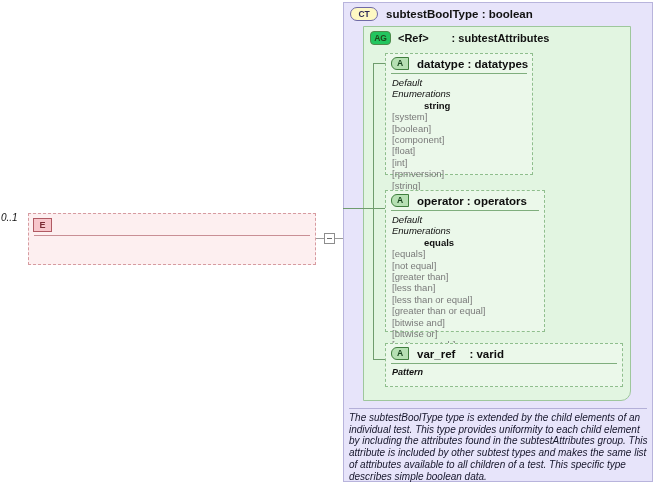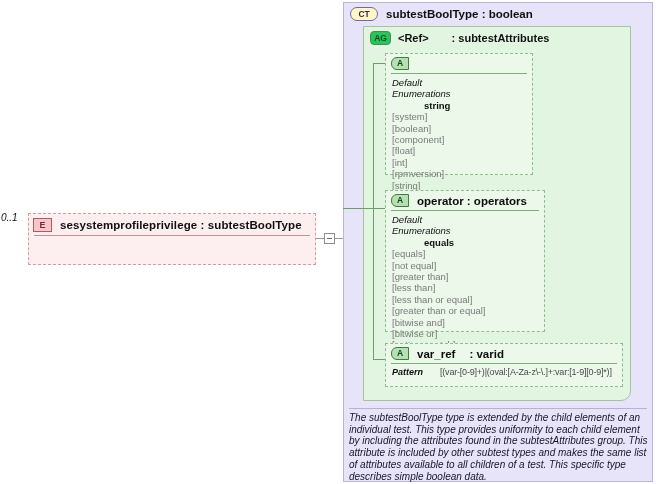--- a/index.html
+++ b/index.html
@@ -279,21 +279,20 @@
   }
 </style>
 </head>
 <body>
 
 <div class="abs" id="card-0-1">0..1</div>
 
 <div class="abs" id="left-node">
   <div class="node-head">
     <span class="badge-e">E</span>
-    <span class="node-title">sesystemprofileprivilege : subtestBoolType</span>
   </div>
   <div class="rule"></div>
 </div>
 
 <div class="abs" id="conn-line"></div>
 <div class="abs" id="conn-box">
   <span class="minus"></span>
 </div>
 
 <div class="abs" id="ct-panel">
@@ -313,20 +312,21 @@
 
 <div class="abs" id="tree-in"></div>
 <div class="abs" id="tree-v"></div>
 <div class="tree-h" id="tree-h1"></div>
 <div class="tree-h" id="tree-h2"></div>
 <div class="tree-h" id="tree-h3"></div>
 
 <div class="attr-card" id="card-datatype">
   <div class="attr-head">
     <span class="badge-a">A</span>
+    <span class="attr-title">datatype : datatypes</span>
   </div>
   <div class="attr-rule"></div>
   <div class="attr-body">
     <div class="attr-labels">
       <div>Default</div>
       <div>Enumerations</div>
     </div>
     <div class="attr-values">
       <div class="default-val">string</div>
       <div id="dt-enums">
@@ -372,18 +372,17 @@
 </div>
 
 <div class="attr-card" id="card-varref">
   <div class="attr-head">
     <span class="badge-a">A</span>
     <span class="attr-title"><span>var_ref</span><span class="vr-type">:</span>&nbsp;<span>varid</span></span>
   </div>
   <div class="attr-rule"></div>
   <div class="pattern-row">
     <span class="plabel">Pattern</span>
-    <span class="pval">[(var-[0-9]+)|(oval:[A-Za-z\-\.]+:var:[1-9][0-9]*)]</span>
   </div>
 </div>
 
 <div class="abs" id="ct-divider"></div>
 <div class="abs" id="ct-desc">The subtestBoolType type is extended by the child elements of an individual test.  This type provides uniformity to each child element by including the attributes found in the subtestAttributes group.  This attribute is included by other subtest types and makes the same list of attributes available to all children of a test.  This specific type describes simple boolean data.</div>
 
 </body></html>

